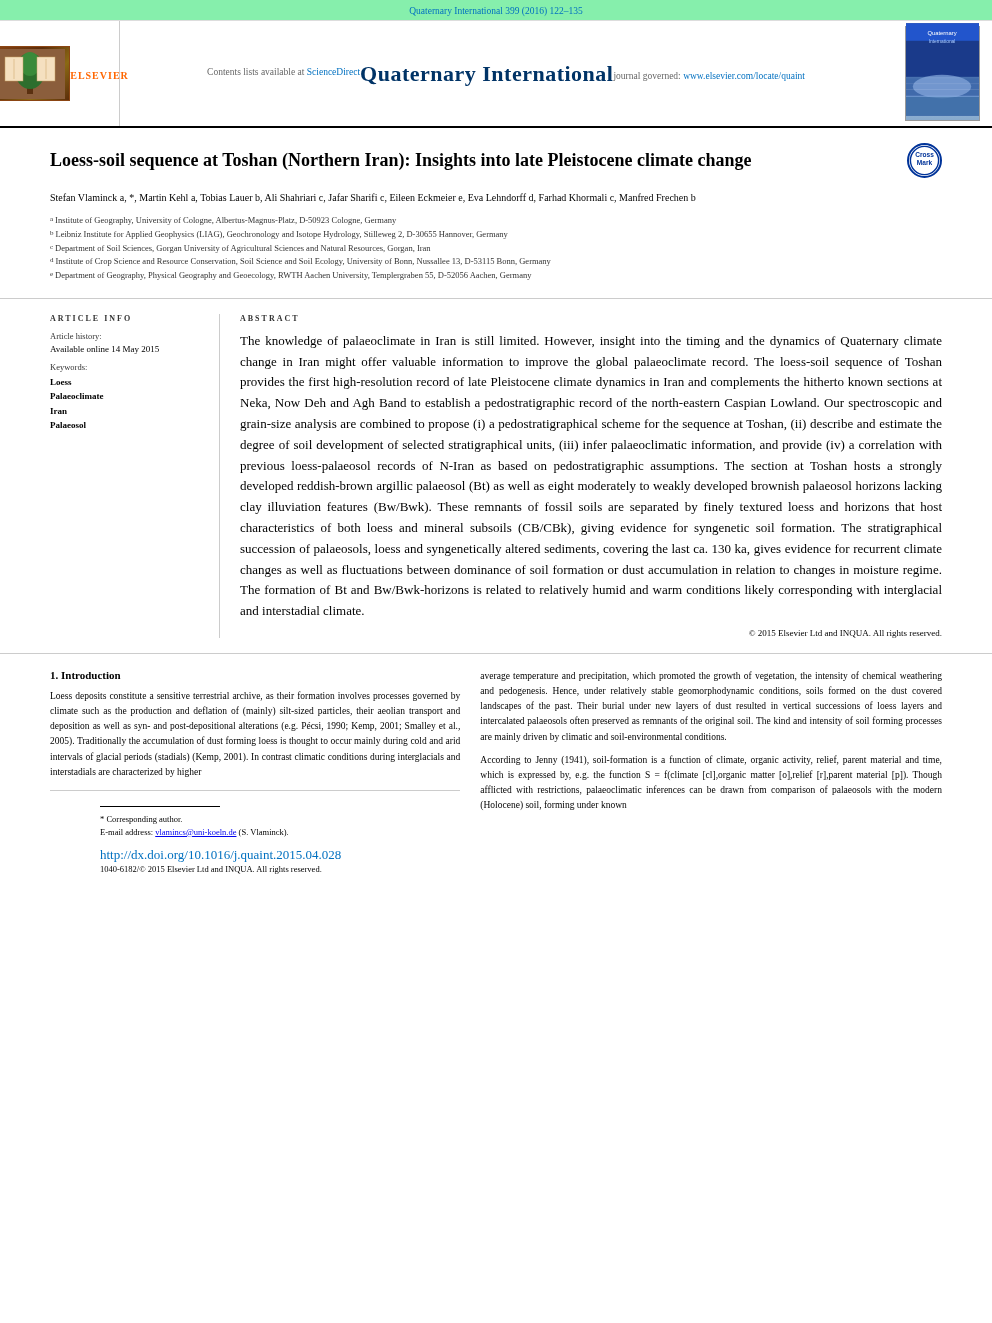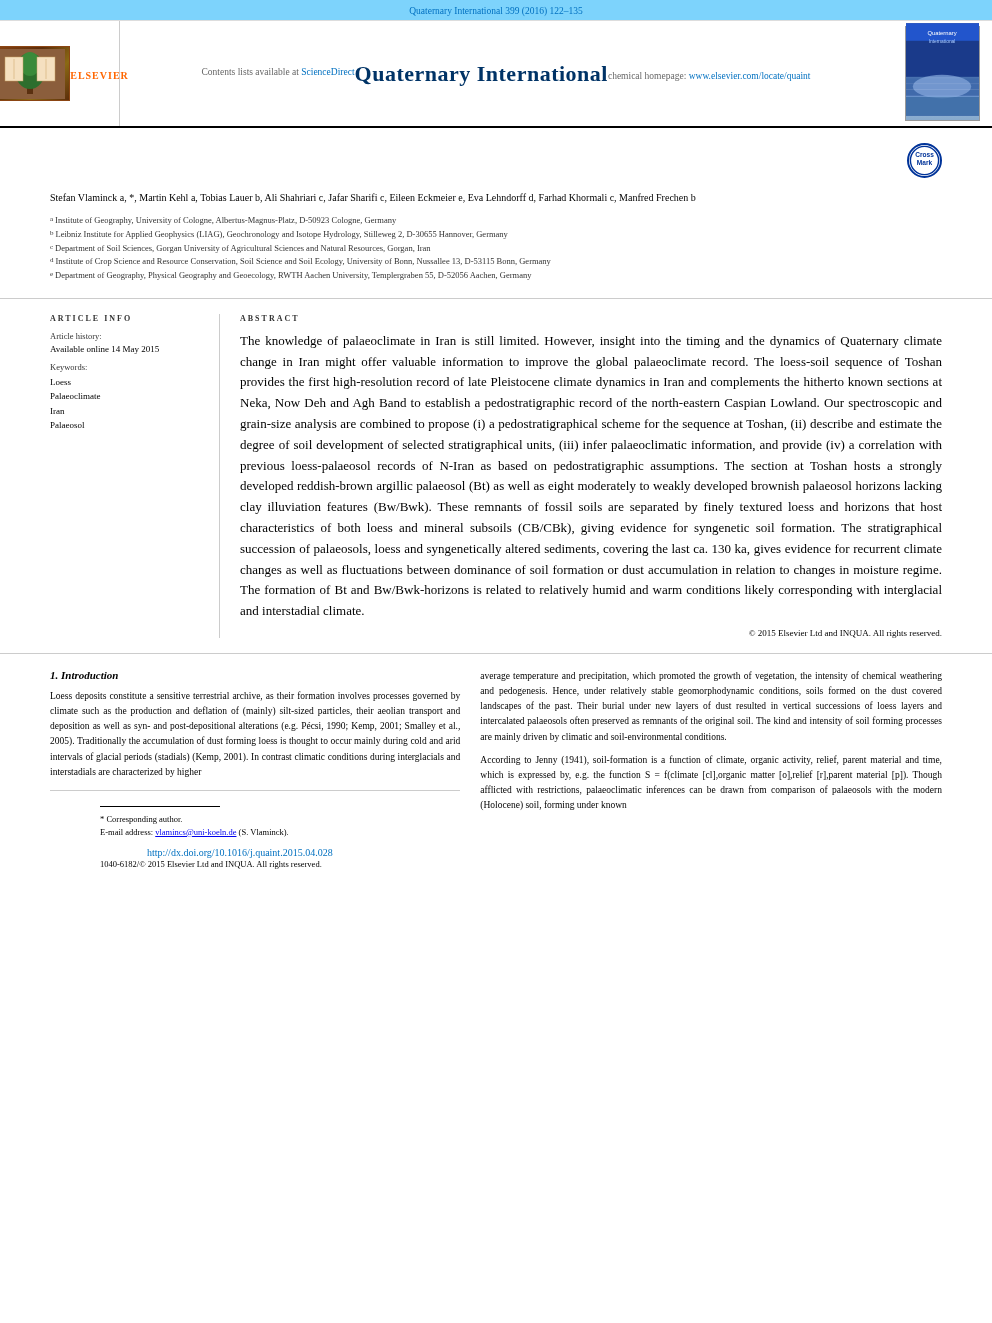--- a/index.html
+++ b/index.html
@@ -13,21 +13,21 @@
     }
 
     .page-wrapper {
       width: 992px;
       background: #fff;
       padding: 0;
     }
 
     
     .top-bar {
-      background: #7dd3fc;
+      background: #86efac;
       text-align: center;
       padding: 6px 0 4px 0;
       font-size: 9.5px;
       color: #0070c0;
       border-bottom: 1px solid #ddd;
     }
 
     
     .journal-header {
       display: flex;
@@ -222,20 +222,21 @@
 
     .info-value {
       font-size: 9px;
       color: #000;
     }
 
     .keywords-list {
       font-size: 9px;
       color: #000;
       line-height: 1.6;
+      font-weight: bold;
     }
 
     
     .abstract-section {
       flex: 1;
     }
 
     .abstract-title {
       font-size: 8px;
       font-weight: bold;
@@ -273,21 +274,20 @@
     .right-column {
       width: 46%;
       flex: 1;
     }
 
     .section-heading {
       font-size: 11px;
       font-weight: bold;
       color: #000;
       margin-bottom: 8px;
-      font-style: italic;
     }
 
     .section-number {
       font-size: 11px;
       font-weight: bold;
     }
 
     .body-text {
       font-size: 9.5px;
       line-height: 1.6;
@@ -309,24 +309,23 @@
       line-height: 1.5;
     }
 
     .footer-separator {
       width: 120px;
       border-top: 1px solid #000;
       margin-bottom: 6px;
     }
 
     .footer-links {
-      font-size: 10px;
+      font-size: 13px;
       color: #000;
       margin-top: 8px;
-      margin-left: 47px;
     }
 
     .footer-links a {
       color: #0070c0;
     }
 
     .doi-link {
       color: #0070c0;
       text-decoration: none;
     }
@@ -361,21 +360,21 @@
       </div>
     </div>
 
     <div class="journal-header-center">
       <div class="science-direct-link">
         <span>Contents lists available at</span>
         <a href="#">ScienceDirect</a>
       </div>
       <div class="journal-title">Quaternary International</div>
       <div class="journal-homepage">
-        <span>chemical homepage:</span>
+        <span>journal governed:</span>
         <a href="#">www.elsevier.com/locate/quaint</a>
       </div>
     </div>
 
     <div class="journal-header-right">
       <div class="journal-cover-img">
         <svg width="75" height="95" viewBox="0 0 75 95">
           <rect width="75" height="95" fill="#1a3a8a"></rect>
           <rect y="0" width="75" height="18" fill="#2255cc"></rect>
           <text x="37" y="12" font-size="6" fill="#fff" text-anchor="middle" font-family="Arial">Quaternary</text>
@@ -387,20 +386,21 @@
           <line x1="0" y1="68" x2="75" y2="68" stroke="#ffffff" stroke-width="0.3" opacity="0.4"></line>
           <line x1="0" y1="62" x2="75" y2="62" stroke="#ffffff" stroke-width="0.3" opacity="0.3"></line>
           <line x1="0" y1="56" x2="75" y2="56" stroke="#ffffff" stroke-width="0.3" opacity="0.2"></line>
         </svg>
       </div>
     </div>
   </div>
 
   <div class="article-title-section">
     <div class="article-main-title">
+      <span style="flex:1; padding-right:10px;">Loess-soil sequence at Toshan (Northern Iran): Insights into late Pleistocene climate change</span>
       <div class="crossmark-logo">
         <div class="crossmark-circle">
           <svg width="33" height="33" viewBox="0 0 33 33">
             <circle cx="16.5" cy="16.5" r="15" fill="none" stroke="#003399" stroke-width="1.5"></circle>
             <text x="16.5" y="13" font-size="7" fill="#003399" text-anchor="middle" font-family="Arial" font-weight="bold">Cross</text>
             <text x="16.5" y="21" font-size="7" fill="#003399" text-anchor="middle" font-family="Arial" font-weight="bold">Mark</text>
           </svg>
         </div>
       </div>
     </div>

